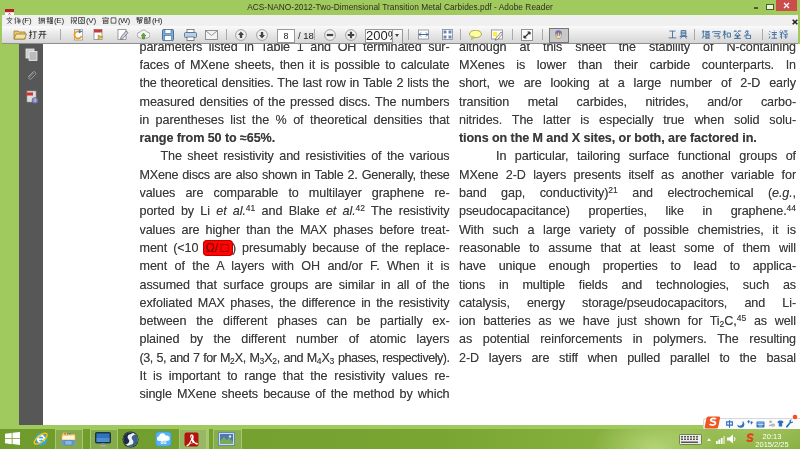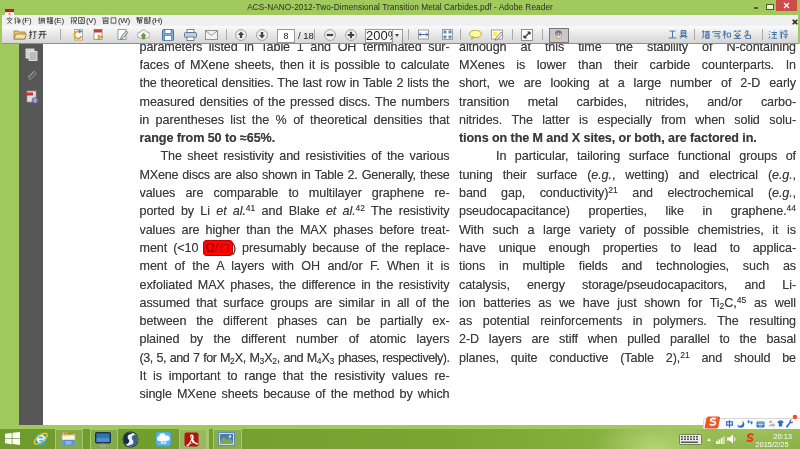--- a/index.html
+++ b/index.html
@@ -336,48 +336,48 @@
     <div>measured densities of the pressed discs. The numbers</div>
     <div>in parentheses list the % of theoretical densities that</div>
     <div class="last">range from 50 to ≈65%.</div>
     <div><span class="ind"></span>The sheet resistivity and resistivities of the various</div>
     <div class="t1">MXene discs are also shown in Table 2. Generally, these</div>
     <div>values are comparable to multilayer graphene re-</div>
     <div>ported by Li <i>et al.</i><sup>41</sup> and Blake <i>et al.</i><sup>42</sup> The resistivity</div>
     <div>values are higher than the MAX phases before treat-</div>
     <div>ment (&lt;10 <span class="hl">Ω/□</span>) presumably because of the replace-</div>
     <div>ment of the A layers with OH and/or F. When it is</div>
+    <div>assumed that surface groups are similar in all of the</div>
     <div>exfoliated MAX phases, the difference in the resistivity</div>
-    <div>assumed that surface groups are similar in all of the</div>
     <div>between the different phases can be partially ex-</div>
     <div>plained by the different number of atomic layers</div>
     <div class="t2">(3, 5, and 7 for M<sub>2</sub>X, M<sub>3</sub>X<sub>2</sub>, and M<sub>4</sub>X<sub>3</sub> phases, respectively).</div>
     <div>It is important to range that the resistivity values re-</div>
     <div class="last2">single MXene sheets because of the method by which</div>
   </div>
 
   <div class="col" id="colR">
-    <div>although at this time the stability of N-containing</div>
+    <div>although at this sheet the stability of N-containing</div>
     <div>MXenes is lower than their carbide counterparts. In</div>
     <div>short, we are looking at a large number of 2-D early</div>
     <div>transition metal carbides, nitrides, and/or carbo-</div>
-    <div>nitrides. The latter is especially from when solid solu-</div>
+    <div>nitrides. The latter is especially true when solid solu-</div>
     <div class="last">tions on the M and X sites, or both, are factored in.</div>
     <div><span class="indr"></span>In particular, tailoring surface functional groups of</div>
-    <div>tuning their surface (<i>e.g.</i>, wetting) and electrical (<i>e.g.</i>,</div>
+    <div>MXene 2-D layers presents itself as another variable for</div>
     <div>band gap, conductivity)<sup>21</sup> and electrochemical (<i>e.g.</i>,</div>
     <div>pseudocapacitance) properties, like in graphene.<sup>44</sup></div>
     <div>With such a large variety of possible chemistries, it is</div>
+    <div>reasonable to assume that at least some of them will</div>
     <div>have unique enough properties to lead to applica-</div>
     <div>tions in multiple fields and technologies, such as</div>
     <div>catalysis, energy storage/pseudocapacitors, and Li-</div>
     <div>ion batteries as we have just shown for Ti<sub>2</sub>C,<sup>45</sup> as well</div>
     <div>as potential reinforcements in polymers. The resulting</div>
     <div>2-D layers are stiff when pulled parallel to the basal</div>
-    <div>planes, quite conductive (Table 2),<sup>21</sup> and should be</div>
   </div>
 </div>
 
 <div class="abs" style="left:703px;top:418px;width:97px;height:10px;background:#fbfbfb;border-top:1px solid #d8d8d8;border-left:1px solid #d8d8d8;border-bottom:1px solid #c8c8c8;border-radius:3px 0 0 3px;"></div>
 <svg class="abs" style="left:703.5px;top:416px" width="16" height="13" viewBox="0 0 16 13">
   <path d="M3 0.5 h11.5 a1.5 1.5 0 0 1 1.5 1.8 l-1.8 8.6 a2 2 0 0 1 -2 1.6 h-10 a1.5 1.5 0 0 1 -1.5-1.8 l1.8-8.6 a2 2 0 0 1 2-1.6 z" fill="#f05522"></path>
   <path d="M11.8 3.2 c-0.6-1-4.4-1.2-5 0.4 c-0.5 1.4 1.2 1.7 2.4 1.9 c1.5 0.2 2.6 0.8 2.1 2.3 c-0.5 1.6-4.6 1.6-5.6 0.2" fill="none" stroke="#fff" stroke-width="1.8"></path>
 </svg>
 <svg class="abs" style="left:724.5px;top:419.5px;stroke:#2a6fc0;stroke-width:1.4;fill:none" width="9" height="8" viewBox="0 0 10 10">
     <use href="#zzhong"></use>
@@ -502,15 +502,15 @@
         <rect x="7.2" y="1" width="1.8" height="8" fill="#cde0a8"></rect>
       </g>
   </svg>
   <svg class="abs" style="left:727px;top:5.5px" width="10" height="10" viewBox="0 0 10 10">
     <path d="M0 3.5 h2.5 L6 0.5 v9 L2.5 6.5 H0 z" fill="#fff"></path>
     <path d="M7 3 a2.5 2.5 0 0 1 0 4" fill="none" stroke="#fff" stroke-width="1"></path>
   </svg>
   <svg class="abs" style="left:745.5px;top:4.5px" width="8" height="10" viewBox="0 0 10 11">
     <path d="M9 2.2 C8 0.5 4.5 0.2 3 1.8 c-1.5 1.7 0.3 3 2 3.4 c2 0.4 3.5 1.2 2.6 3 c-0.8 1.7 -5 1.6 -6.6-0.2" fill="none" stroke="#e83c1e" stroke-width="2.4"></path>
   </svg>
-  <div class="traytime" style="left:752px;top:3.5px;text-align:right;">20:13</div>
+  <div class="traytime" style="left:752px;top:3.5px;">20:13</div>
   <div class="traytime" style="left:752px;top:11px;">2015/2/25</div>
 </div>
 
 </body></html>

